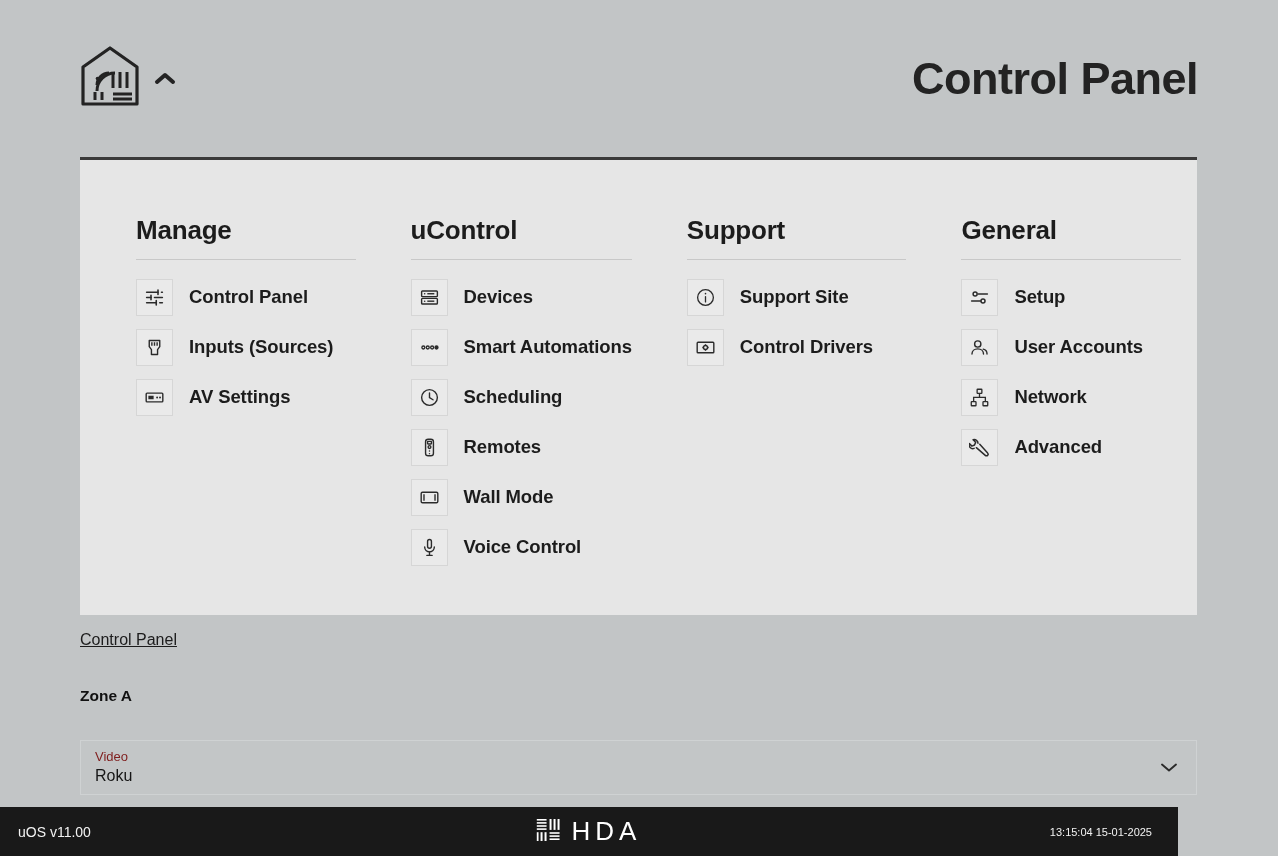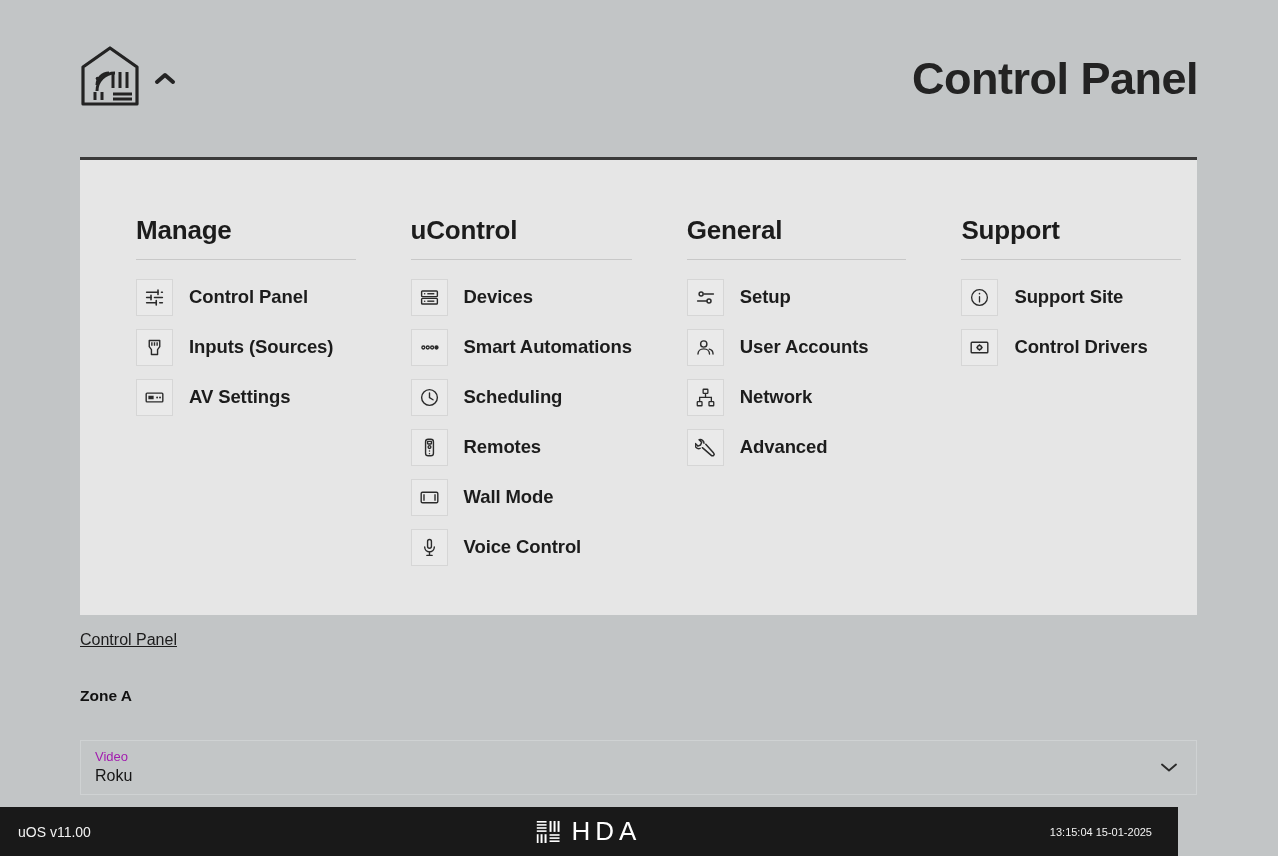--- a/index.html
+++ b/index.html
@@ -150,21 +150,21 @@
     align-items: center;
     cursor: pointer;
   }
 
   .select-text {
     padding-left: 14px;
   }
 
   .select-caption {
     font-size: 13px;
-    color: #a21caf;
+    color: #7f1d1d;
     line-height: 1.35;
   }
 
   .select-value {
     font-size: 16px;
     color: #161616;
     line-height: 1.35;
   }
 
   .select-caret {
@@ -189,21 +189,21 @@
     position: absolute;
     left: 18px;
     font-size: 14px;
   }
 
   .footer-brand {
     position: absolute;
     left: 50%;
     transform: translateX(-50%);
     display: flex;
-    align-items: flex-end;
+    align-items: center;
     gap: 11px;
   }
 
   .brand-text {
     font-size: 26px;
     letter-spacing: 5px;
     color: #ffffff;
     font-weight: normal;
   }
 
@@ -356,20 +356,47 @@
             <rect x="9.8" y="2.8" width="4.4" height="10" rx="2.2"></rect>
             <path d="M6.5 11.5a5.5 5.5 0 0 0 11 0"></path>
             <path d="M12 17v4M9 21h6"></path>
           </svg>
         </span>
         <span class="item-label">Voice Control</span>
       </div>
     </div>
 
     <div class="menu-col">
+      <div class="col-title">Support</div>
+      <div class="col-rule"></div>
+
+      <div class="menu-item">
+        <span class="item-icon">
+          <svg width="21" height="21" viewBox="0 0 24 24" fill="none" stroke="#2b2b2b" stroke-width="1.5" stroke-linecap="round">
+            <circle cx="12" cy="12" r="9"></circle>
+            <path d="M12 11v6"></path>
+            <circle cx="12" cy="7.6" r="0.95" fill="#2b2b2b" stroke="none"></circle>
+          </svg>
+        </span>
+        <span class="item-label">Support Site</span>
+      </div>
+
+      <div class="menu-item">
+        <span class="item-icon">
+          <svg width="21" height="21" viewBox="0 0 24 24" fill="none" stroke="#2b2b2b" stroke-width="1.6">
+            <rect x="2.5" y="6" width="19" height="12" rx="1"></rect>
+            <circle cx="12" cy="12" r="2.3"></circle>
+            <path d="M12 8.2v1.4M12 14.4v1.4M8.4 12h1.3M14.3 12h1.3"></path>
+          </svg>
+        </span>
+        <span class="item-label">Control Drivers</span>
+      </div>
+    </div>
+
+    <div class="menu-col">
       <div class="col-title">General</div>
       <div class="col-rule"></div>
 
       <div class="menu-item">
         <span class="item-icon">
           <svg width="21" height="21" viewBox="0 0 24 24" fill="none" stroke="#2b2b2b" stroke-width="1.7" stroke-linecap="round">
             <circle cx="7" cy="8" r="2.3"></circle>
             <path d="M10.5 8H21"></path>
             <circle cx="16" cy="16" r="2.3"></circle>
             <path d="M3 16h10.2"></path>
@@ -402,47 +429,20 @@
       </div>
 
       <div class="menu-item">
         <span class="item-icon">
           <svg width="21" height="21" viewBox="0 0 24 24" fill="none" stroke="#2b2b2b" stroke-width="1.7" stroke-linecap="round" stroke-linejoin="round">
             <path d="M10.3 7.2a4.2 4.2 0 0 0-5.6-4l2.9 2.9-1.3 3-3 1.3-2.9-2.9a4.2 4.2 0 0 0 5.4 5.5"></path>
             <path d="M8.4 12.2 18.6 21a1.9 1.9 0 0 0 2.7-2.7L12.3 8.3"></path>
           </svg>
         </span>
         <span class="item-label">Advanced</span>
-      </div>
-    </div>
-
-    <div class="menu-col">
-      <div class="col-title">Support</div>
-      <div class="col-rule"></div>
-
-      <div class="menu-item">
-        <span class="item-icon">
-          <svg width="21" height="21" viewBox="0 0 24 24" fill="none" stroke="#2b2b2b" stroke-width="1.5" stroke-linecap="round">
-            <circle cx="12" cy="12" r="9"></circle>
-            <path d="M12 11v6"></path>
-            <circle cx="12" cy="7.6" r="0.95" fill="#2b2b2b" stroke="none"></circle>
-          </svg>
-        </span>
-        <span class="item-label">Support Site</span>
-      </div>
-
-      <div class="menu-item">
-        <span class="item-icon">
-          <svg width="21" height="21" viewBox="0 0 24 24" fill="none" stroke="#2b2b2b" stroke-width="1.6">
-            <rect x="2.5" y="6" width="19" height="12" rx="1"></rect>
-            <circle cx="12" cy="12" r="2.3"></circle>
-            <path d="M12 8.2v1.4M12 14.4v1.4M8.4 12h1.3M14.3 12h1.3"></path>
-          </svg>
-        </span>
-        <span class="item-label">Control Drivers</span>
       </div>
     </div>
 
   </div>
 </div>
 
 <a class="breadcrumb">Control Panel</a>
 
 <div class="zone-label">Zone A</div>
 

